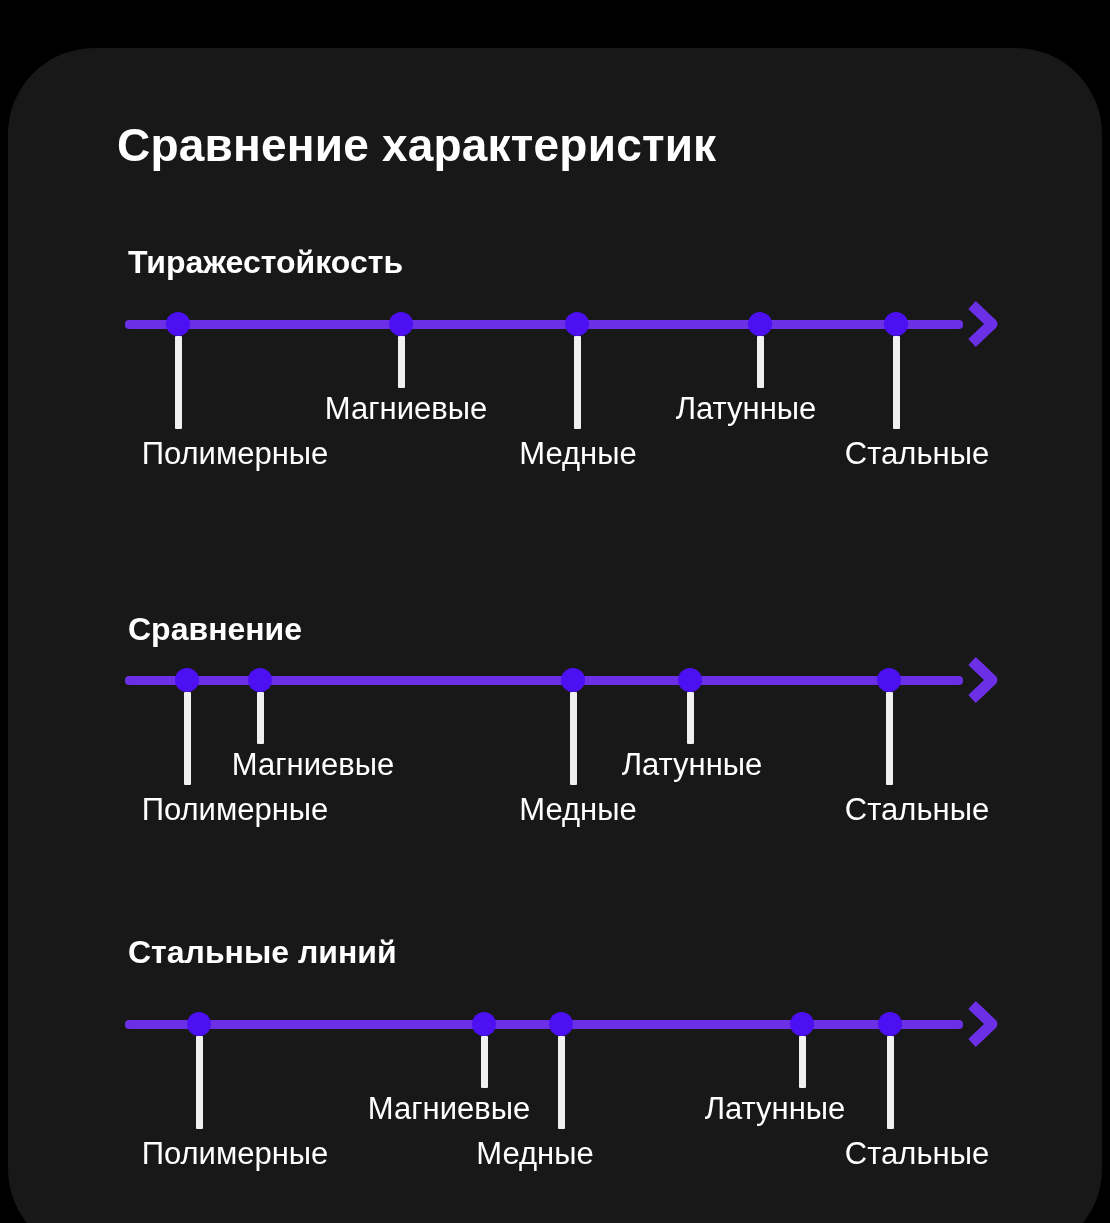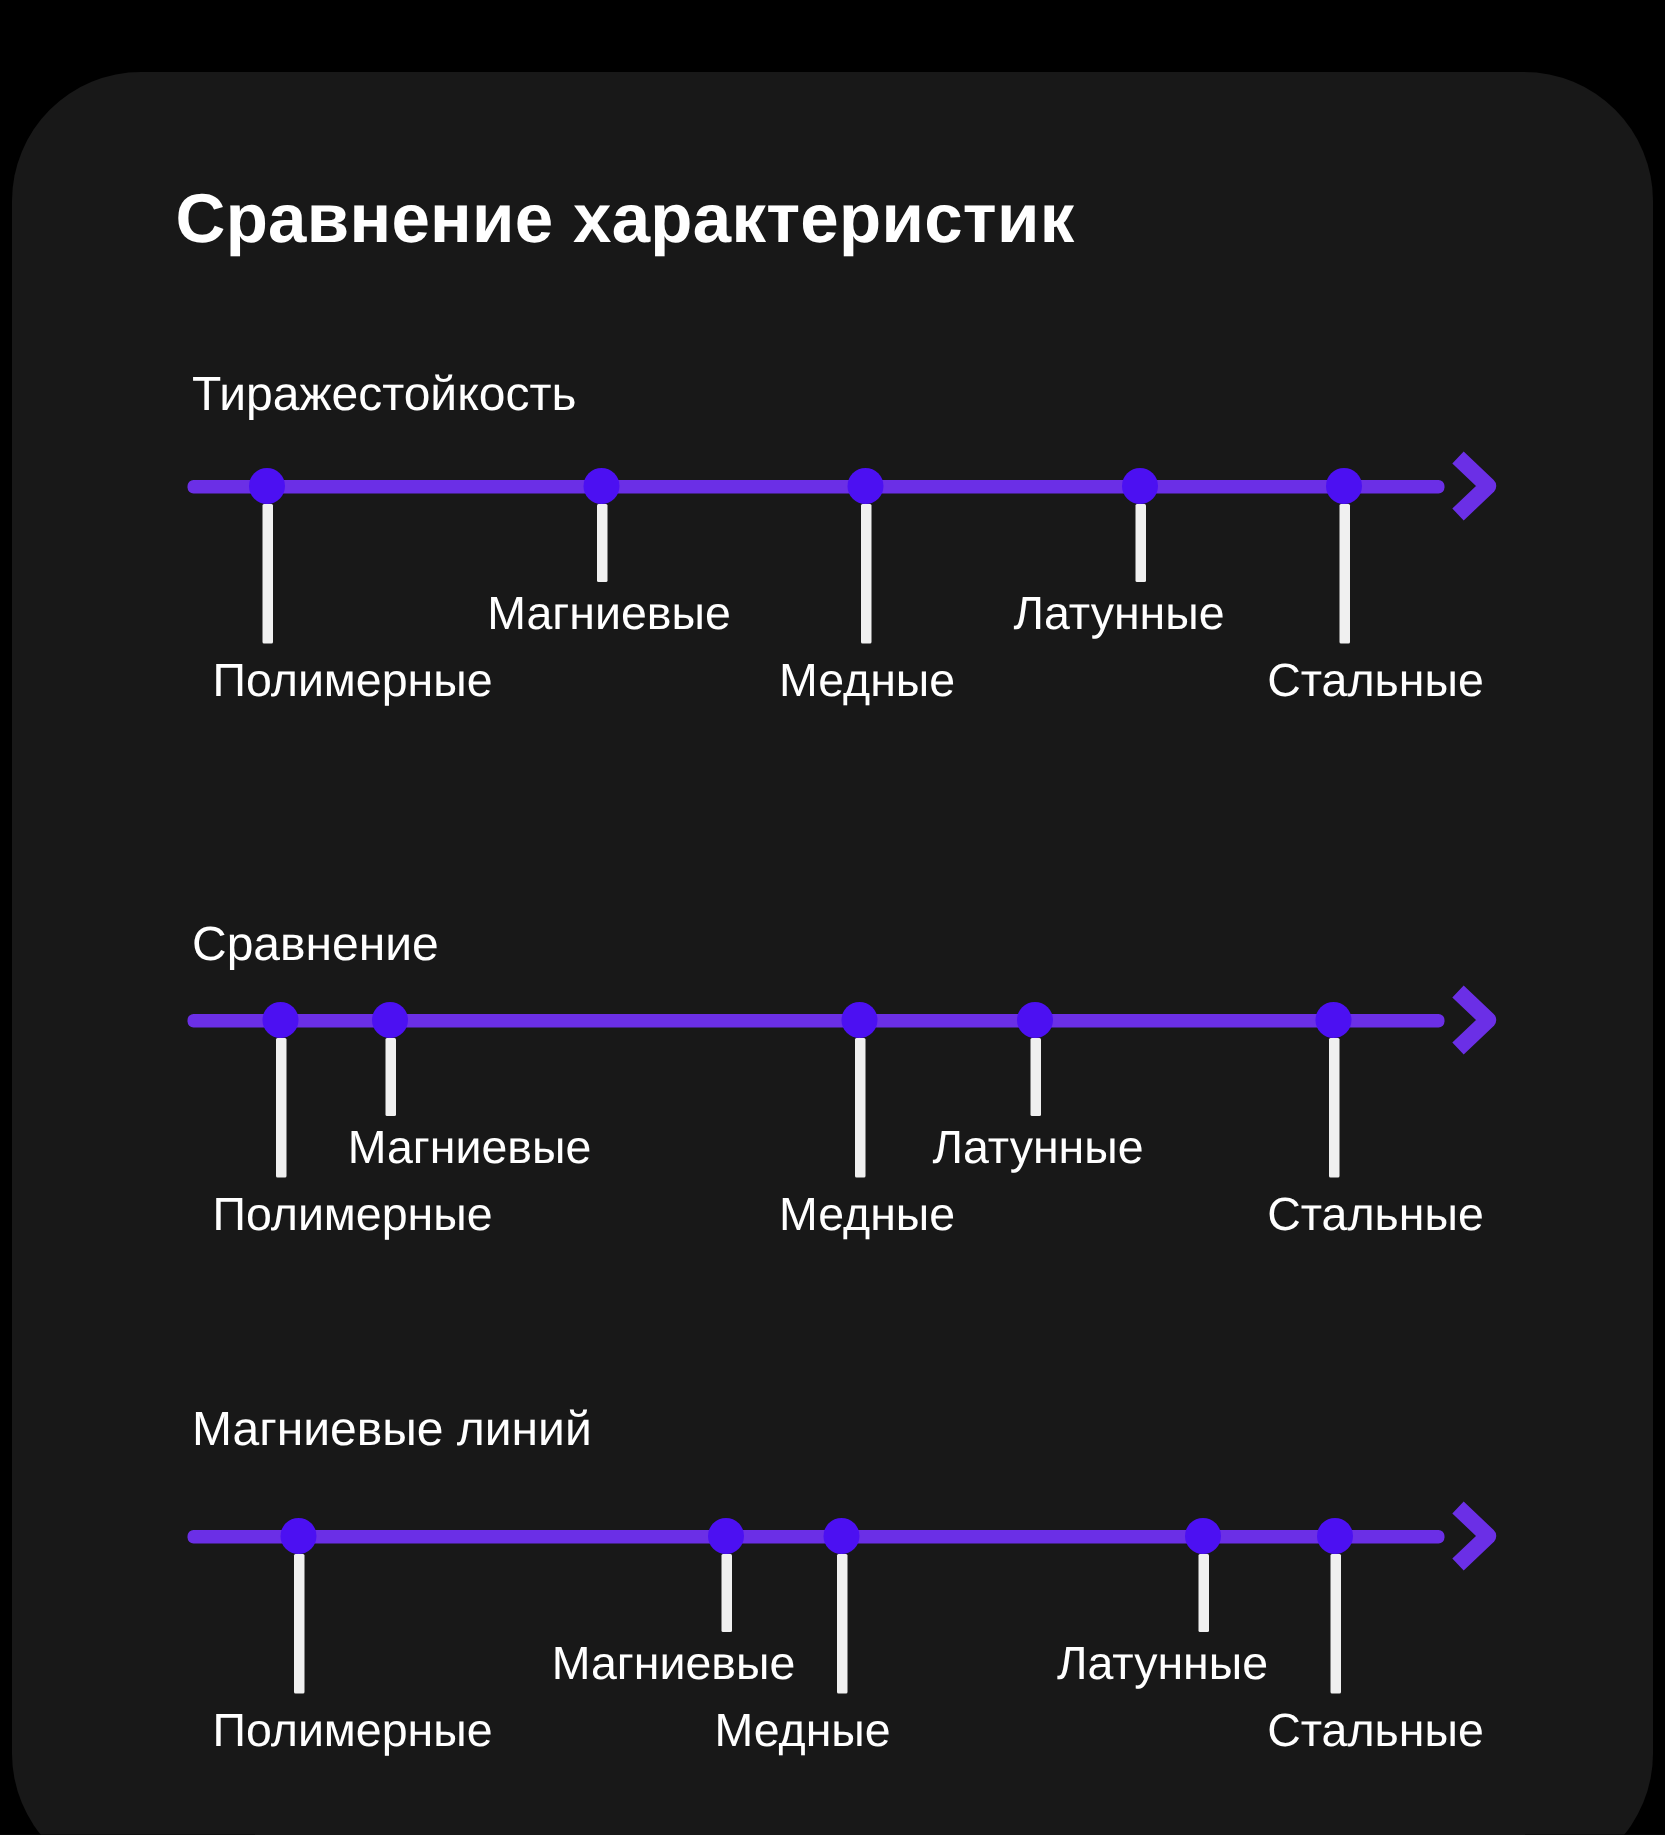--- a/index.html
+++ b/index.html
@@ -17,21 +17,21 @@
   }
   .content { position:absolute; inset:0; }
 
   .title {
     position:absolute; left:117px; top:78px; margin:0;
     font-size:46px; font-weight:700; color:var(--text,#fff);
     letter-spacing:0.2px;
   }
   .scale-title {
     position:absolute; left:128px; margin:0;
-    font-size:32px; font-weight:400; color:var(--text,#fff);
+    font-size:32px; font-weight:700; color:var(--text,#fff);
     line-height:38px;
   }
   .axis { position:absolute; left:0; width:1110px; height:0; }
   .axis-line {
     position:absolute; left:125px; top:-4px; width:838px; height:9px;
     border-radius:4px; background:var(--axis-line,#6B2FE6);
   }
   .axis-arrow {
     position:absolute; left:966px; top:-24px; width:32px; height:48px;
   }
@@ -115,21 +115,21 @@
             <div class="dot" style="left: 690px;"></div>
             <div class="pt-label upper" style="left: 692px;">Латунные</div>
             <div class="tick lower" style="left: 889px;"></div>
             <div class="dot" style="left: 889px;"></div>
             <div class="pt-label lower" style="left: 917px;">Стальные</div>
           </div>
       </div>
     </section>
 
     <section>
-      <h2 class="scale-title" style="top:893px">Магниевые линий</h2>
+      <h2 class="scale-title" style="top:893px">Стальные линий</h2>
       <div class="axis" style="top:984px">
         <div class="axis-line"></div>
         <svg class="axis-arrow" viewBox="0 0 32 48">
           <polyline points="6,5 26,24 6,43"></polyline>
         </svg>
         <div class="points">
             <div class="tick lower" style="left: 199px;"></div>
             <div class="dot" style="left: 199px;"></div>
             <div class="pt-label lower" style="left: 235px;">Полимерные</div>
             <div class="tick upper" style="left: 484px;"></div>

